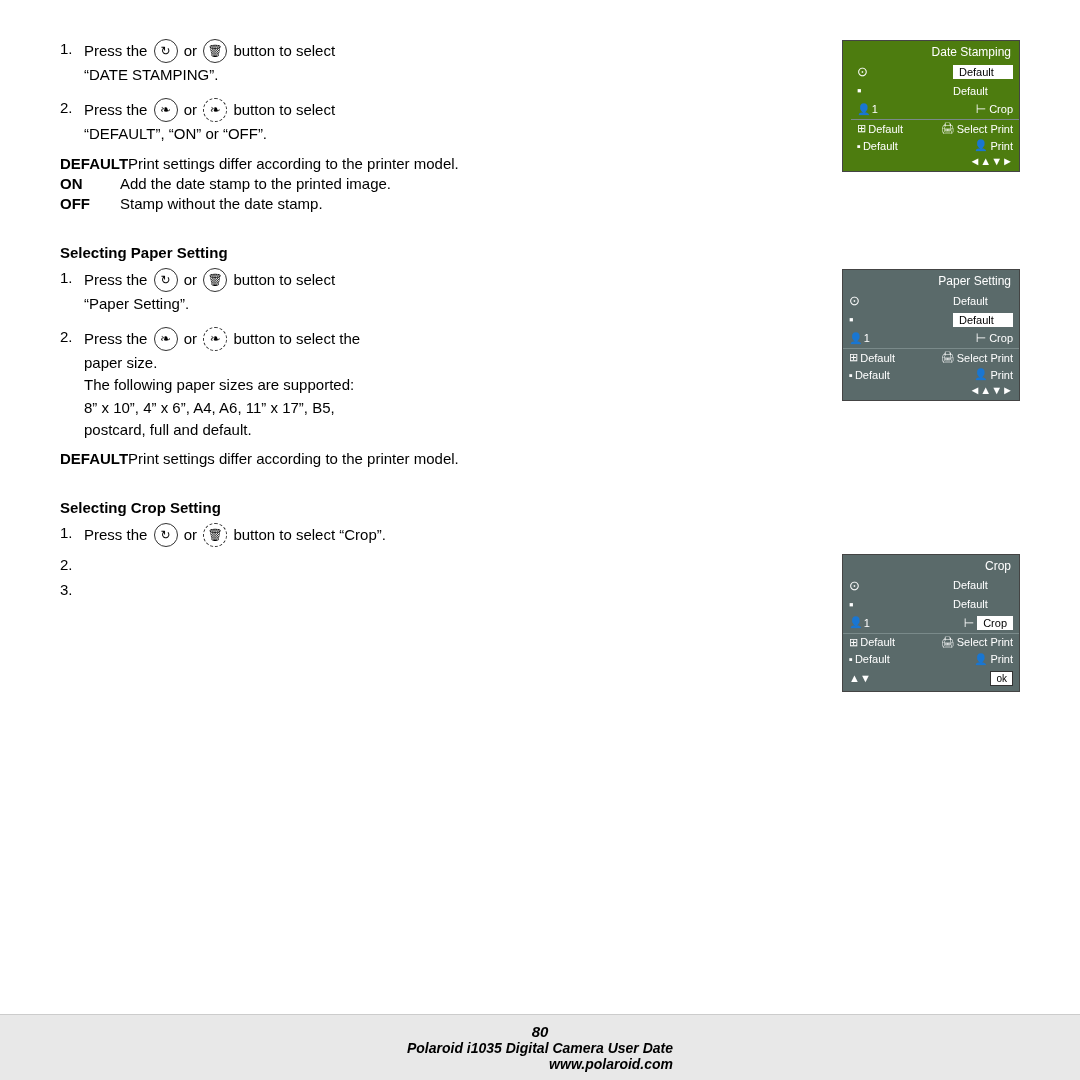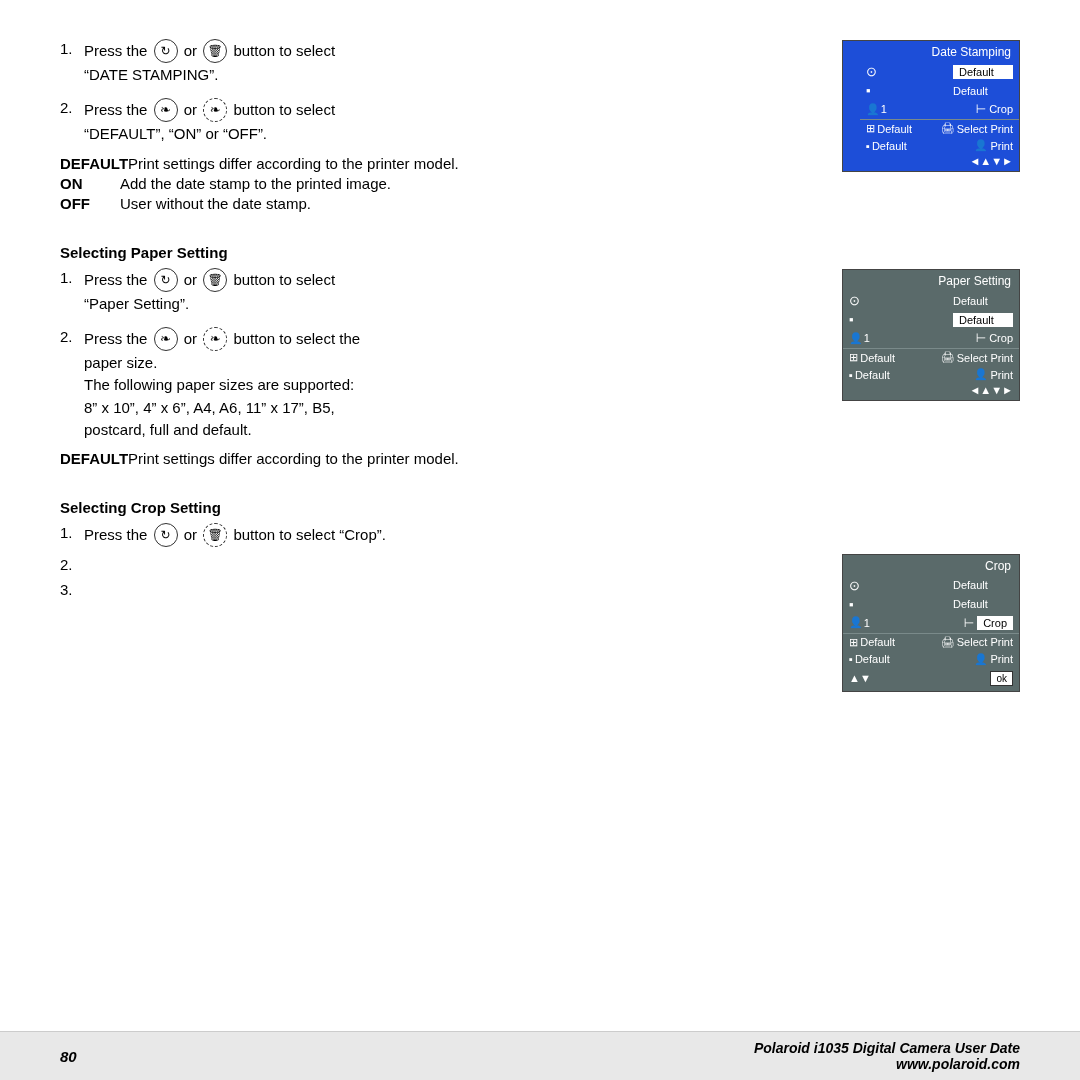--- a/index.html
+++ b/index.html
@@ -98,20 +98,21 @@
       position: absolute;
       bottom: 0;
       left: 0;
       right: 0;
       background: #e8e8e8;
       padding: 8px 60px;
       display: flex;
       justify-content: space-between;
       align-items: center;
       border-top: 1px solid #ccc;
+      flex-direction: column;
     }
     .footer-page {
       font-weight: bold;
       font-size: 15px;
       font-style: italic;
     }
     .footer-brand {
       text-align: right;
       font-style: italic;
       font-weight: bold;
@@ -156,27 +157,27 @@
           <div class="def-row">
               <span class="def-term">DEFAULT</span>
               <span class="def-desc">Print settings differ according to the printer model.</span>
             </div>
           <div class="def-row">
               <span class="def-term">ON</span>
               <span class="def-desc">Add the date stamp to the printed image.</span>
             </div>
           <div class="def-row">
               <span class="def-term">OFF</span>
-              <span class="def-desc">User without the date stamp.</span>
+              <span class="def-desc">Stamp without the date stamp.</span>
             </div>
         </div>
       </div>
 
       <div style="position:relative; flex-shrink:0;">
-        <div style="background:#1d4ed8; border:1.5px solid #444; width:178px; padding:4px 0 4px 17px; font-size:12px; color:#fff;">
+        <div style="background:#4d7c0f; border:1.5px solid #444; width:178px; padding:4px 0 4px 8px; font-size:12px; color:#fff;">
           <div style="text-align:right; padding-right:8px; padding-bottom:3px; font-size:12px;">Date Stamping</div>
           <div style="display:flex; align-items:center; padding:2px 6px;">
             <span style="width:22px; font-size:13px;">⊙</span>
             <span style="flex:1;"></span>
             <span style="background:#fff; color:#000; padding:1px 6px; font-size:11px; min-width:60px;">Default</span>
           </div>
           <div style="display:flex; align-items:center; padding:2px 6px;">
             <span style="width:22px; font-size:13px;">▪</span>
             <span style="flex:1;"></span>
             <span style="color:#fff; font-size:11px; min-width:60px; text-align:left;">Default</span>

